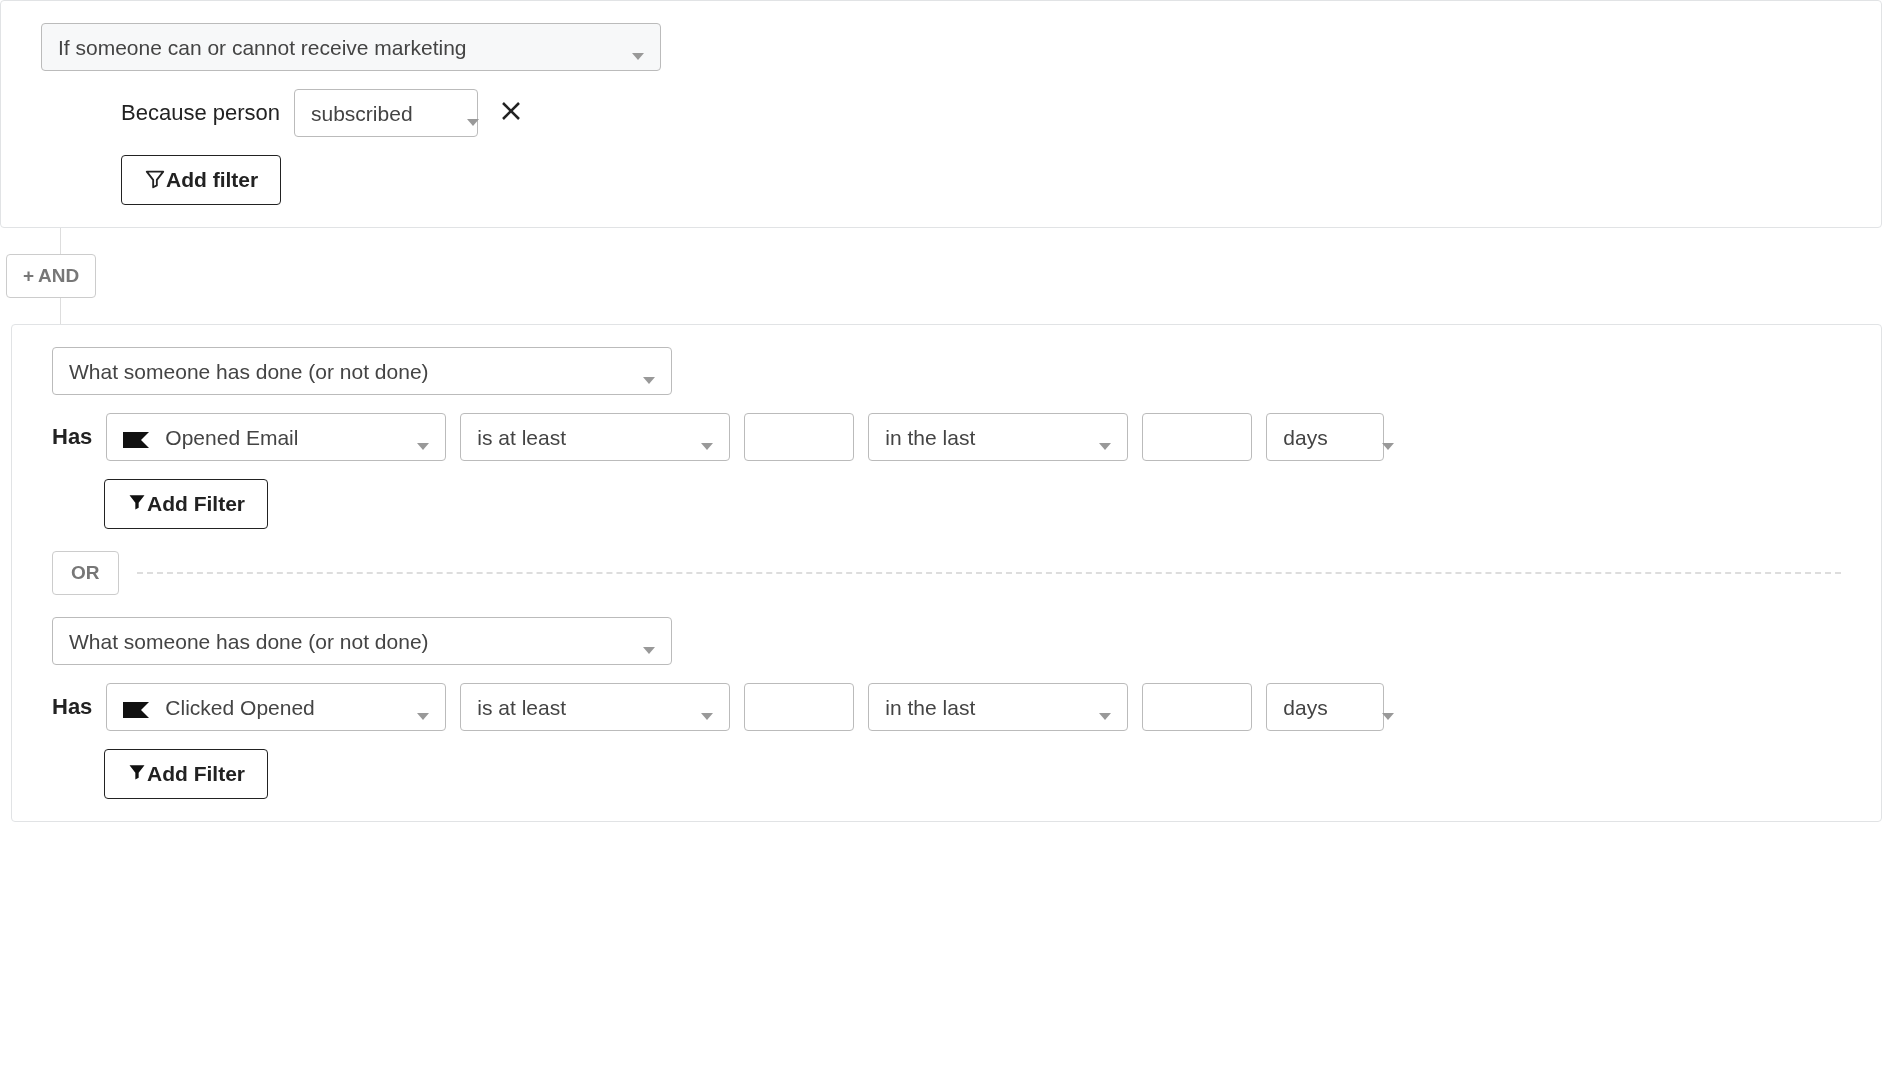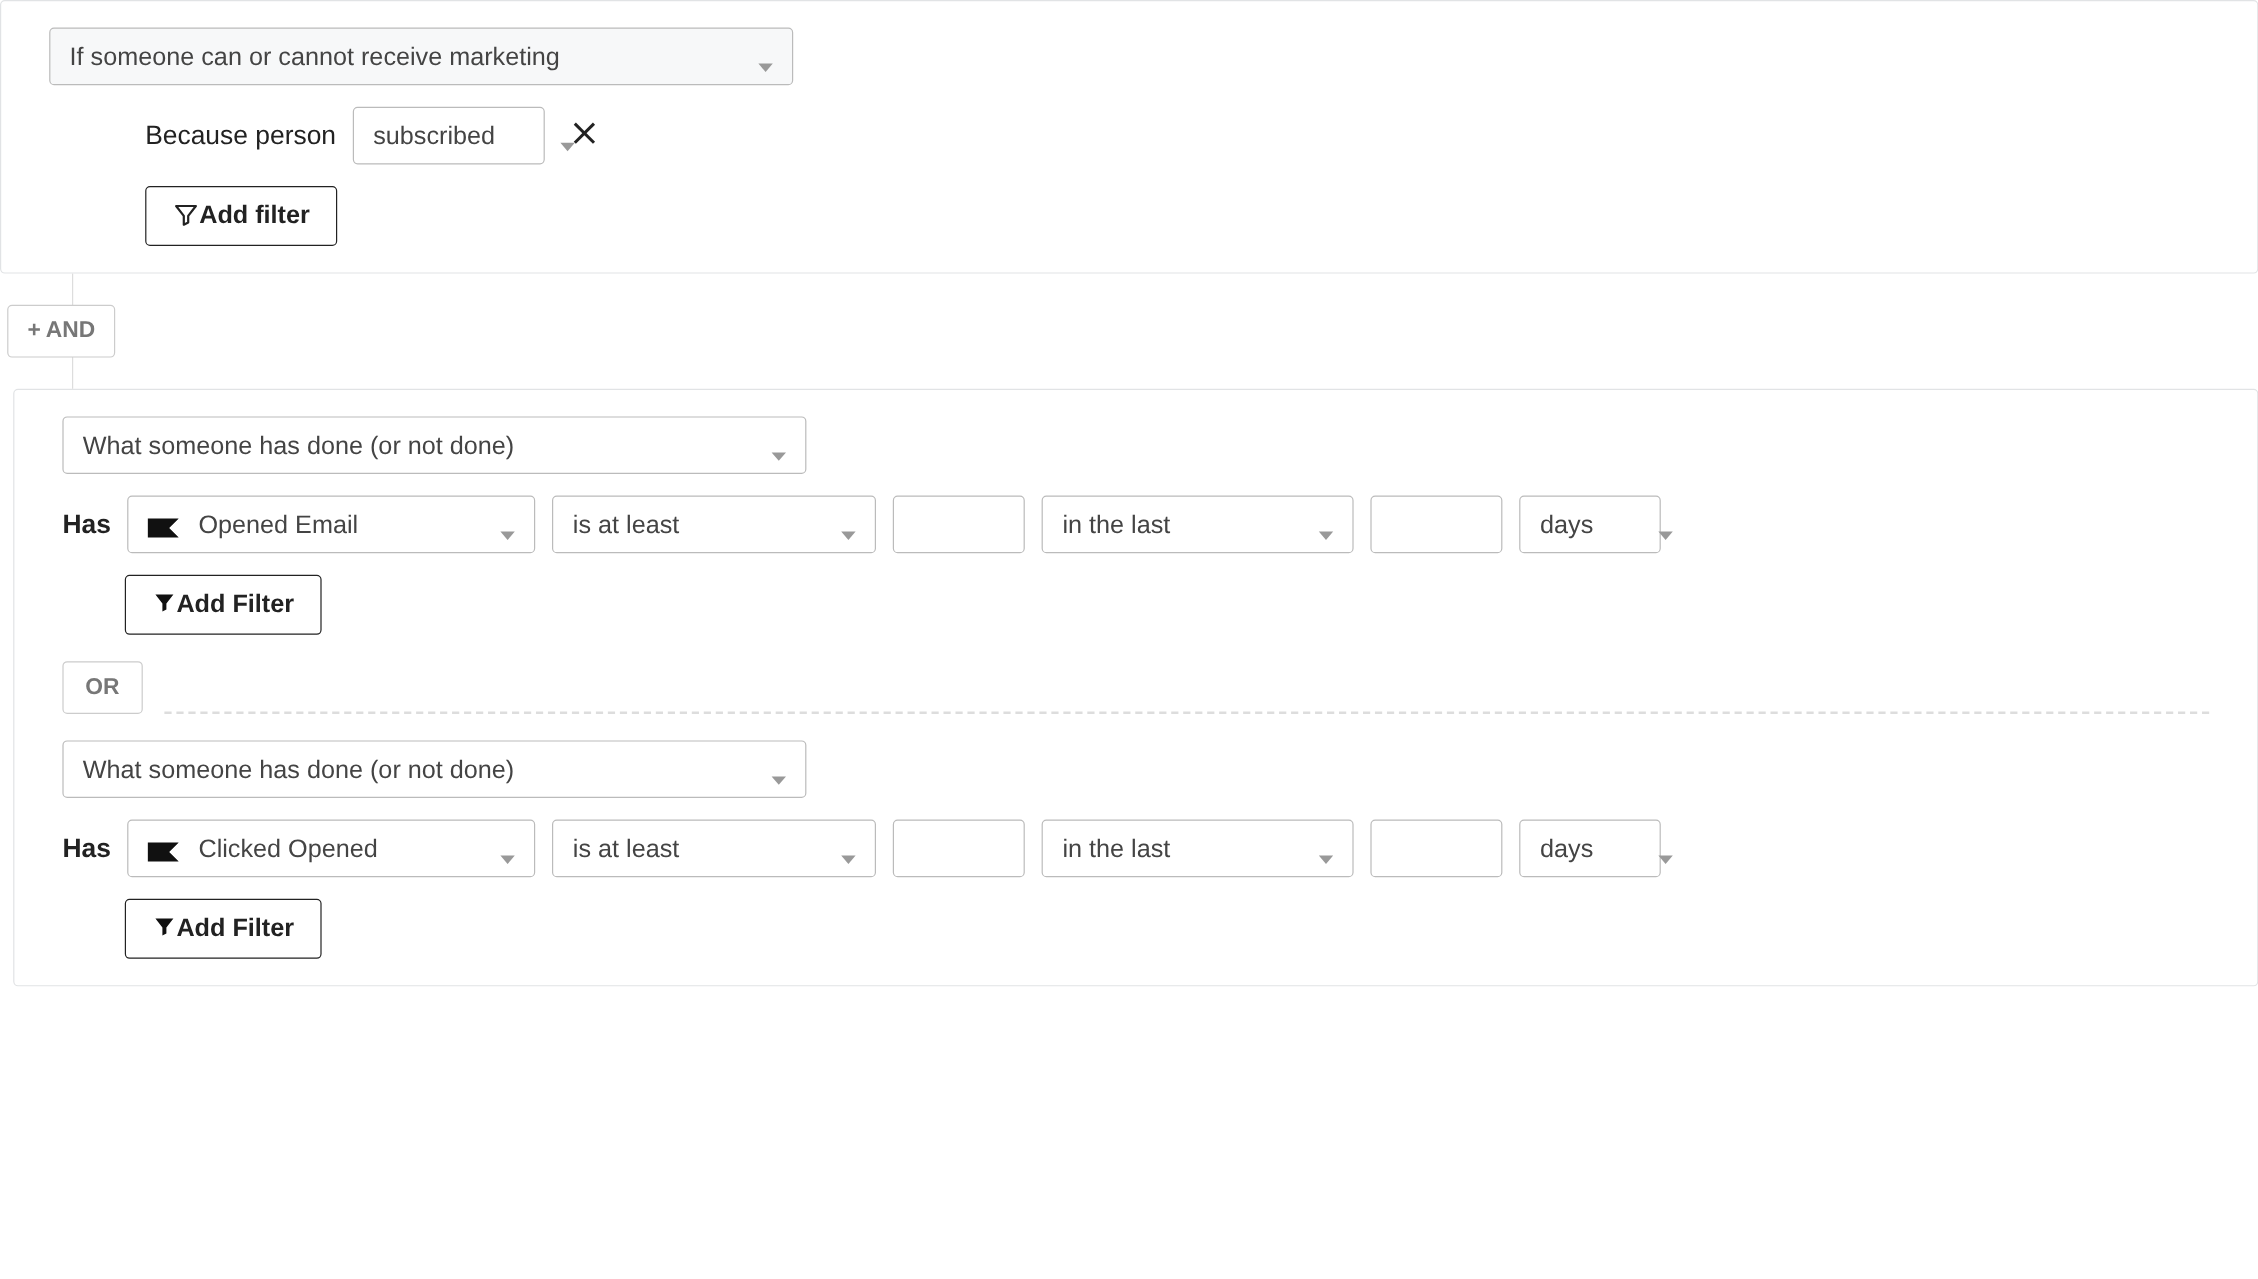--- a/index.html
+++ b/index.html
@@ -125,21 +125,21 @@
       color: #777;
       display: inline-flex;
       align-items: center;
       gap: 4px;
       margin-left: -54px;
       z-index: 2;
     }
     .plus { font-weight: 700; }
     .or-row {
       display: flex;
-      align-items: flex-end;
+      align-items: center;
       margin-top: 22px;
       margin-bottom: 22px;
     }
     .or-badge {
       border: 1px solid #ccc;
       border-radius: 4px;
       background: #fff;
       padding: 10px 18px;
       font-size: 19px;
       font-weight: 700;
@@ -172,21 +172,21 @@
   <div class="row first">
     <div class="dropdown selected wide-dd">
       <span class="label">If someone can or cannot receive marketing</span>
       <span class="caret"></span>
     </div>
   </div>
 
 
   <div class="row indent">
     <span class="static-label">Because person</span>
-    <div class="dropdown" style="width:160px">
+    <div class="dropdown" style="width:184px">
       <span class="label">subscribed</span>
       <span class="caret"></span>
     </div>
     <span class="close-icon">
       <svg width="22" height="22" viewBox="0 0 22 22">
         <line x1="3" y1="3" x2="19" y2="19" stroke="#222" stroke-width="2.5"></line>
         <line x1="19" y1="3" x2="3" y2="19" stroke="#222" stroke-width="2.5"></line>
       </svg>
     </span>
   </div>

